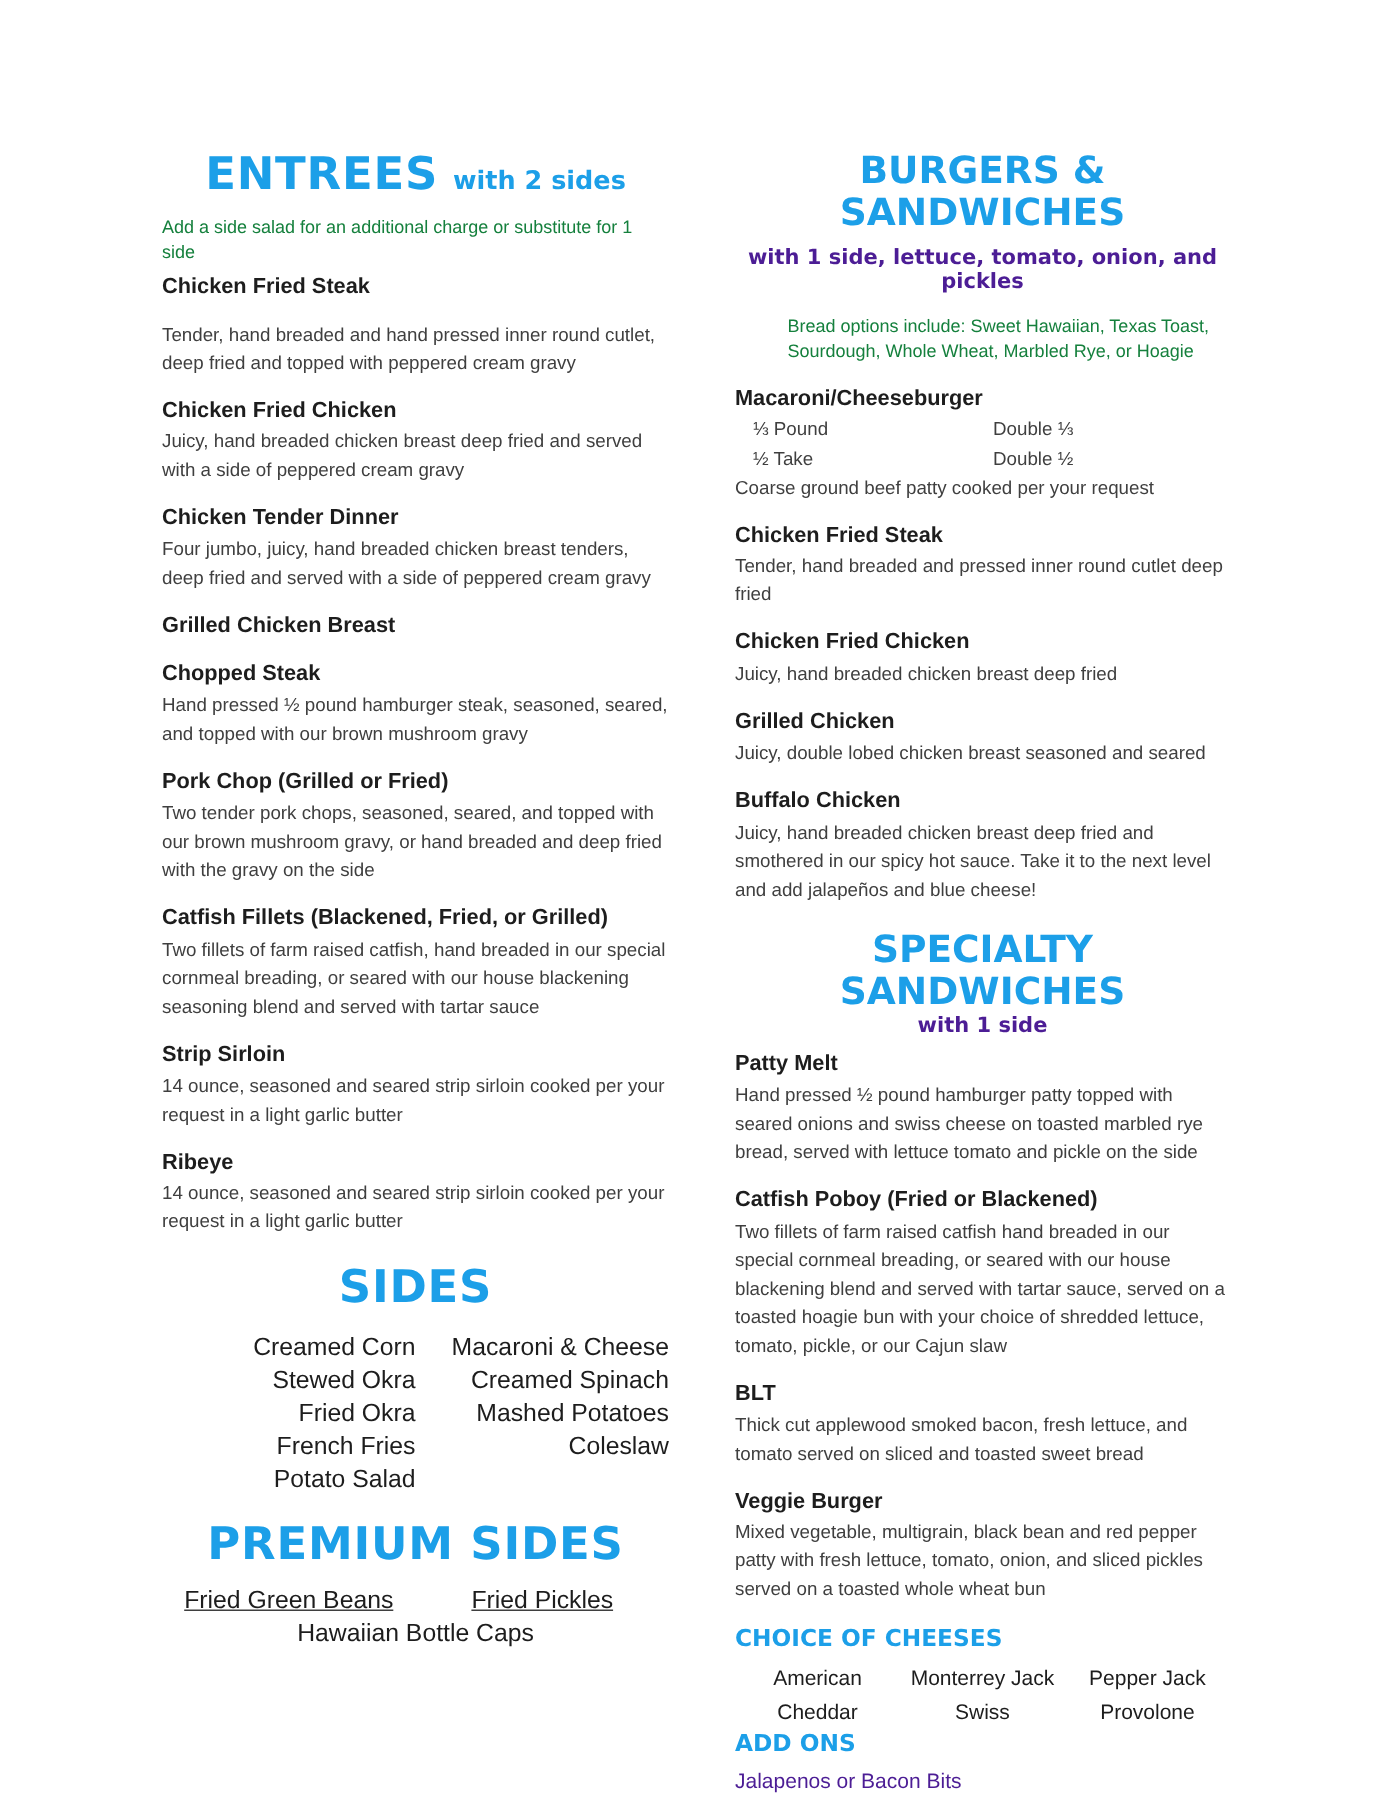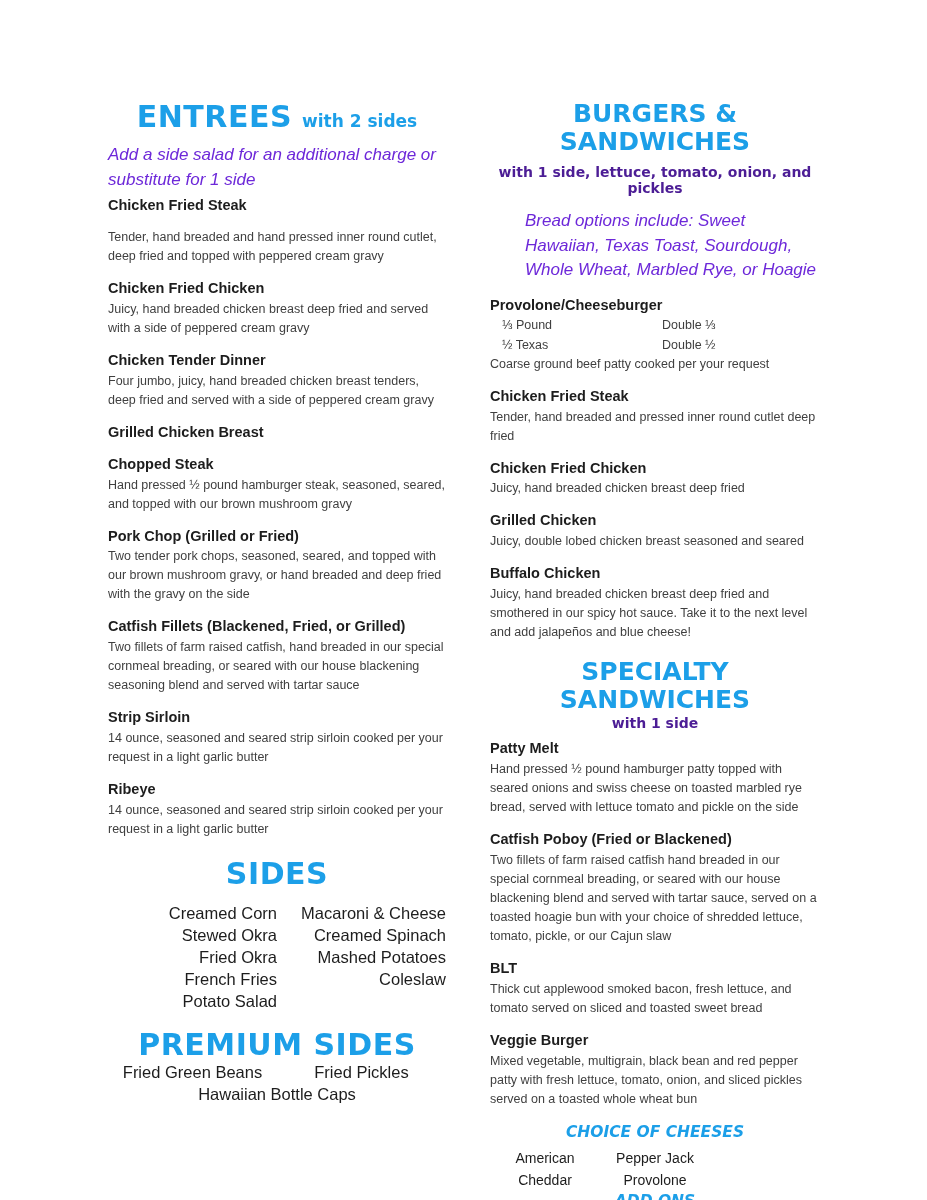--- a/index.html
+++ b/index.html
@@ -18,48 +18,48 @@
   
   .big-title, .suffix-title, .mini-title {
     font-family:"DejaVu Sans", sans-serif;
     font-weight:700;
     color:#1c9fe8;
   }
   .big-title { font-size:30px; letter-spacing:0.5px; line-height:1.1; }
   .big-title.narrow { font-size:25px; letter-spacing:0; }
   .suffix-title { font-size:17px; font-weight:700; }
   .blue-sub { font-family:"DejaVu Sans", sans-serif; font-weight:700; color:#4c1d95; font-size:14px; text-align:center; }
-  .mini-title { font-size:15.5px; text-align:center;font-style:italic; }
+  .mini-title { font-size:15.5px; text-align:left; }
 
   .center { text-align:center; }
 
   .entrees-heading {
     display:flex; justify-content:center; align-items:baseline; gap:10px;
   }
 
-  .note { font-size:17px; line-height:1.45; margin-top:10px; color:#6d28d9;font-style:italic; }
+  .note { font-size:12px; line-height:1.45; margin-top:10px; color:#15803d; }
 
   .mi { margin-top:13px; }
   .mi h3 { font-size:14.5px; font-weight:700; color:#1d1d1d; line-height:1.3; }
   .mi p  { font-size:12.5px; line-height:1.52; margin-top:2px; color:#3f3f3f; }
   .mi p.desc-gap { margin-top:13px; }
 
   
   .opt-row { display:flex; font-size:12.5px; line-height:1.6; }
   .opt-row .opt-left  { width:172px; padding-left:12px; }
   .opt-row .opt-right { flex:1; }
 
   
   .sides-section { margin-top:18px; }
   .sides-cols { display:flex; margin-top:12px; }
   .sides-col { width:50%; text-align:right; }
   .sides-col div, .prem-row div, .prem-center { font-size:16.5px; line-height:22px; color:#1d1d1d; }
 
   .premium-section { margin-top:16px; }
-  .prem-row { display:flex; margin-top:0; }
+  .prem-row { display:flex; margin-top:10px;text-decoration:underline; }
   .prem-row div { width:50%; text-align:center; }
   .prem-center { text-align:center; }
 
   
   .cheese-section { margin-top:14px; }
   .cheese-grid { display:flex; margin-top:4px; }
   .cheese-col { width:33.33%; text-align:center; font-size:14px; line-height:1.35; color:#1d1d1d; }
   .cheese-col div { margin-top:4px; }
 
   .addons-section { margin-top:2px; }
@@ -155,27 +155,27 @@
     <div class="col-right">
 
       <div class="section">
         <div class="center">
           <span class="big-title narrow">BURGERS &amp; SANDWICHES</span>
         </div>
         <div class="blue-sub" style="margin-top:9px;">with 1 side, lettuce, tomato, onion, and pickles</div>
         <p class="note" style="margin-top:13px;margin-left:35px;">Bread options include: Sweet Hawaiian, Texas Toast, Sourdough, Whole Wheat, Marbled Rye, or Hoagie</p>
 
         <div class="mi">
-          <h3>Provolone/Cheeseburger</h3>
+          <h3>Macaroni/Cheeseburger</h3>
           <div class="opt-row">
             <span class="opt-left">⅓ Pound</span>
             <span class="opt-right">Double ⅓</span>
           </div>
           <div class="opt-row">
-            <span class="opt-left">½ Texas</span>
+            <span class="opt-left">½ Take</span>
             <span class="opt-right">Double ½</span>
           </div>
           <p style="margin-top:0;">Coarse ground beef patty cooked per your request</p>
         </div>
 
         <div class="mi">
           <h3>Chicken Fried Steak</h3>
           <p>Tender, hand breaded and pressed inner round cutlet deep fried</p>
         </div>
         <div class="mi">
@@ -217,20 +217,24 @@
       </div>
 
       <div class="cheese-section">
         <div class="mini-title">CHOICE OF CHEESES</div>
         <div class="cheese-grid">
           <div class="cheese-col">
             <div>American</div>
             <div>Cheddar</div>
           </div>
           <div class="cheese-col">
+            <div>Monterrey Jack</div>
+            <div>Swiss</div>
+          </div>
+          <div class="cheese-col">
             <div>Pepper Jack</div>
             <div>Provolone</div>
           </div>
         </div>
       </div>
 
       <div class="addons-section">
         <div class="mini-title">ADD ONS</div>
         <div class="addons-list">
           <div>Jalapenos or Bacon Bits</div>

